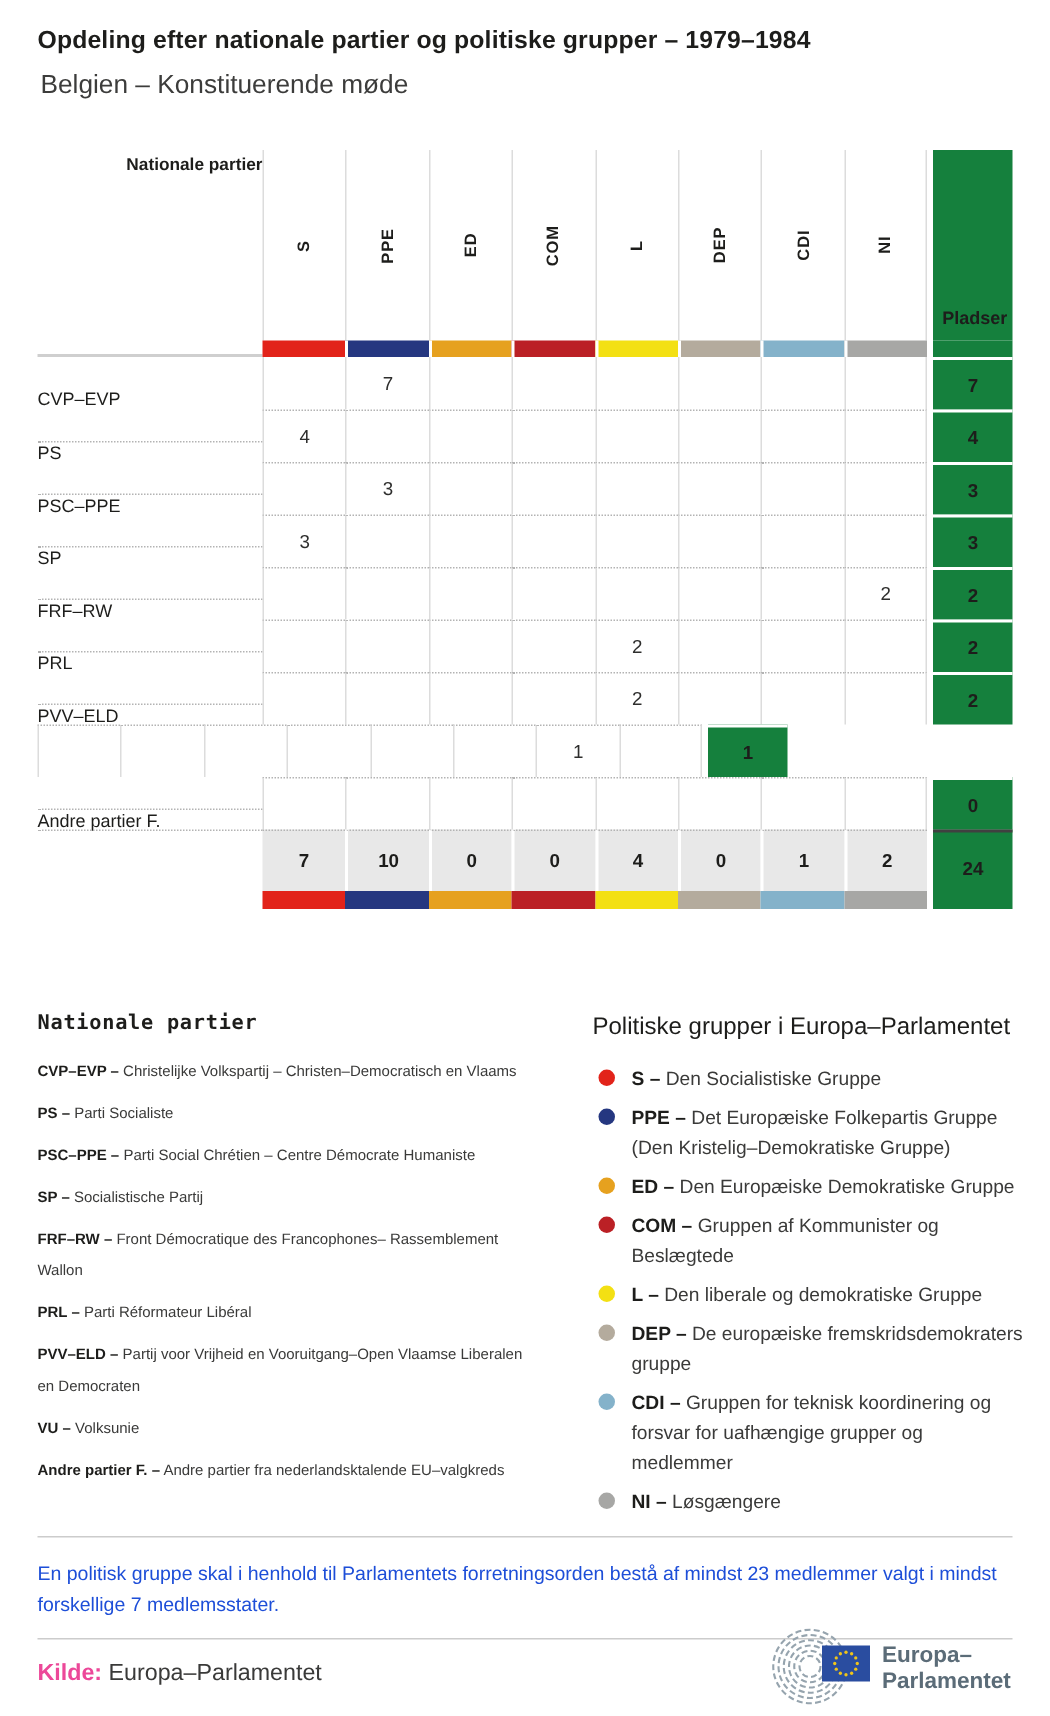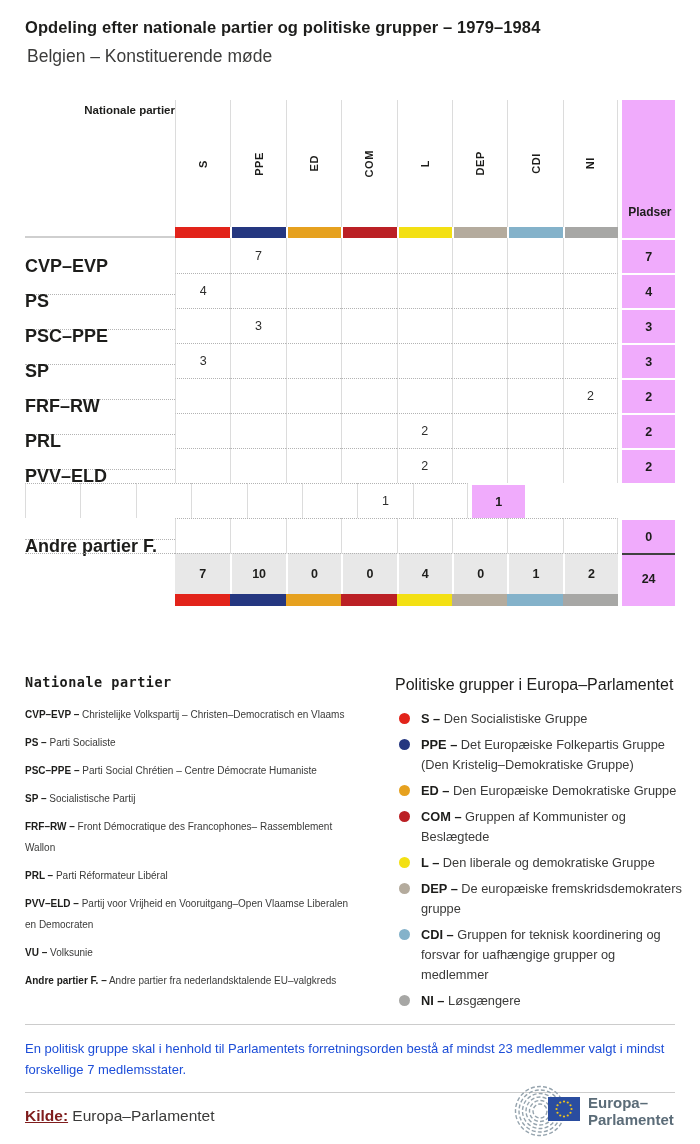--- a/index.html
+++ b/index.html
@@ -9,38 +9,38 @@
   .title{position:absolute;left:25px;top:18px;font-size:16.5px;font-weight:700;letter-spacing:.1px;}
   .subtitle{position:absolute;left:27px;top:46px;font-size:17.5px;font-weight:400;color:#3c3c3b;}
   
   .table{position:absolute;left:25px;top:100px;width:650px;}
   .tr{display:flex;width:650px;}
   .c0{width:150px;flex:none;box-sizing:border-box;}
   .cd{width:55.4px;flex:none;box-sizing:border-box;border-left:1px solid #dcdcdc;
       display:flex;align-items:center;justify-content:center;}
   .cd.last{border-right:1px solid #dcdcdc;}
   .gap{width:4px;flex:none;}
-  .cp{width:53px;flex:none;box-sizing:border-box;background:#f0abfc;
+  .cp{width:53px;flex:none;box-sizing:border-box;background:#15803d;
       display:flex;align-items:center;justify-content:center;}
   
   .hrow{height:127px;}
   .corner{display:flex;justify-content:flex-end;padding-bottom:9px;
           font-weight:700;font-size:11.5px;line-height:1.75;}
   .vlabel{writing-mode:vertical-rl;transform:rotate(180deg);font-weight:700;font-size:11px;
           letter-spacing:.6px;color:#1d1d1b;}
   .phead{align-items:flex-end;justify-content:flex-start;padding:0 0 8px 6px;
          font-weight:700;font-size:12px;box-sizing:border-box;}
   
   .strip{height:11px;}
   .strip .c0{border-bottom:2px solid #cfcfcf;}
   .cs{width:55.4px;flex:none;box-sizing:border-box;border-left:2px solid #fff;}
   .cs.nolb{border-left:none;}
   
   .body{height:35px;}
-  .body .c0{display:flex;align-items:center;font-weight:700;font-size:18px;margin-top:21px;}
+  .body .c0{display:flex;align-items:center;font-weight:400;font-size:12px;margin-top:21px;}
   .body .cd{font-size:12.5px;color:#2e2e2d;}
   .dot .c0,.dot .cd{border-top:1px dotted #b3b3b3;}
   .body .cp{border-top:2px solid #fff;font-weight:700;font-size:12.5px;}
   
   .totals{height:41px;}
   .totals .c0{border-top:1px dotted #b3b3b3;}
   .ct{width:55.4px;flex:none;box-sizing:border-box;background:#e8e8e8;border-left:2px solid #fff;
       border-top:1px dotted #b3b3b3;display:flex;align-items:center;justify-content:center;
       font-weight:700;font-size:12.5px;}
   .ct.nolb{border-left:none;}
@@ -58,21 +58,21 @@
   .legend-groups h3{margin:0 0 15px 0;font-size:16px;font-weight:400;}
   .g-item{display:flex;margin-bottom:6px;}
   .g-dot{width:11px;height:11px;border-radius:50%;flex:none;margin:4px 11px 0 4px;}
   .g-text{font-size:12.8px;line-height:20px;color:#3a3a39;}
   .g-text b{color:#1d1d1b;}
   
   .footnote{position:absolute;left:25px;top:1024px;width:650px;border-top:1px solid #cccccc;
             padding-top:13px;font-size:13px;line-height:21px;color:#1d4ed8;box-sizing:border-box;}
   .rule2{position:absolute;left:25px;top:1092px;width:650px;border-top:1px solid #cccccc;height:0;}
   .source{position:absolute;left:25px;top:1107px;font-size:15.5px;color:#3a3a39;}
-  .source b{color:#7f1d1d;text-decoration:underline;}
+  .source b{color:#ec4899;}
   .logo{position:absolute;left:512px;top:1081px;}
 </style>
 </head>
 <body>
 
 <div class="page">
 
   <div class="title">Opdeling efter nationale partier og politiske grupper – 1979–1984</div>
   <div class="subtitle">Belgien – Konstituerende møde</div>
 

